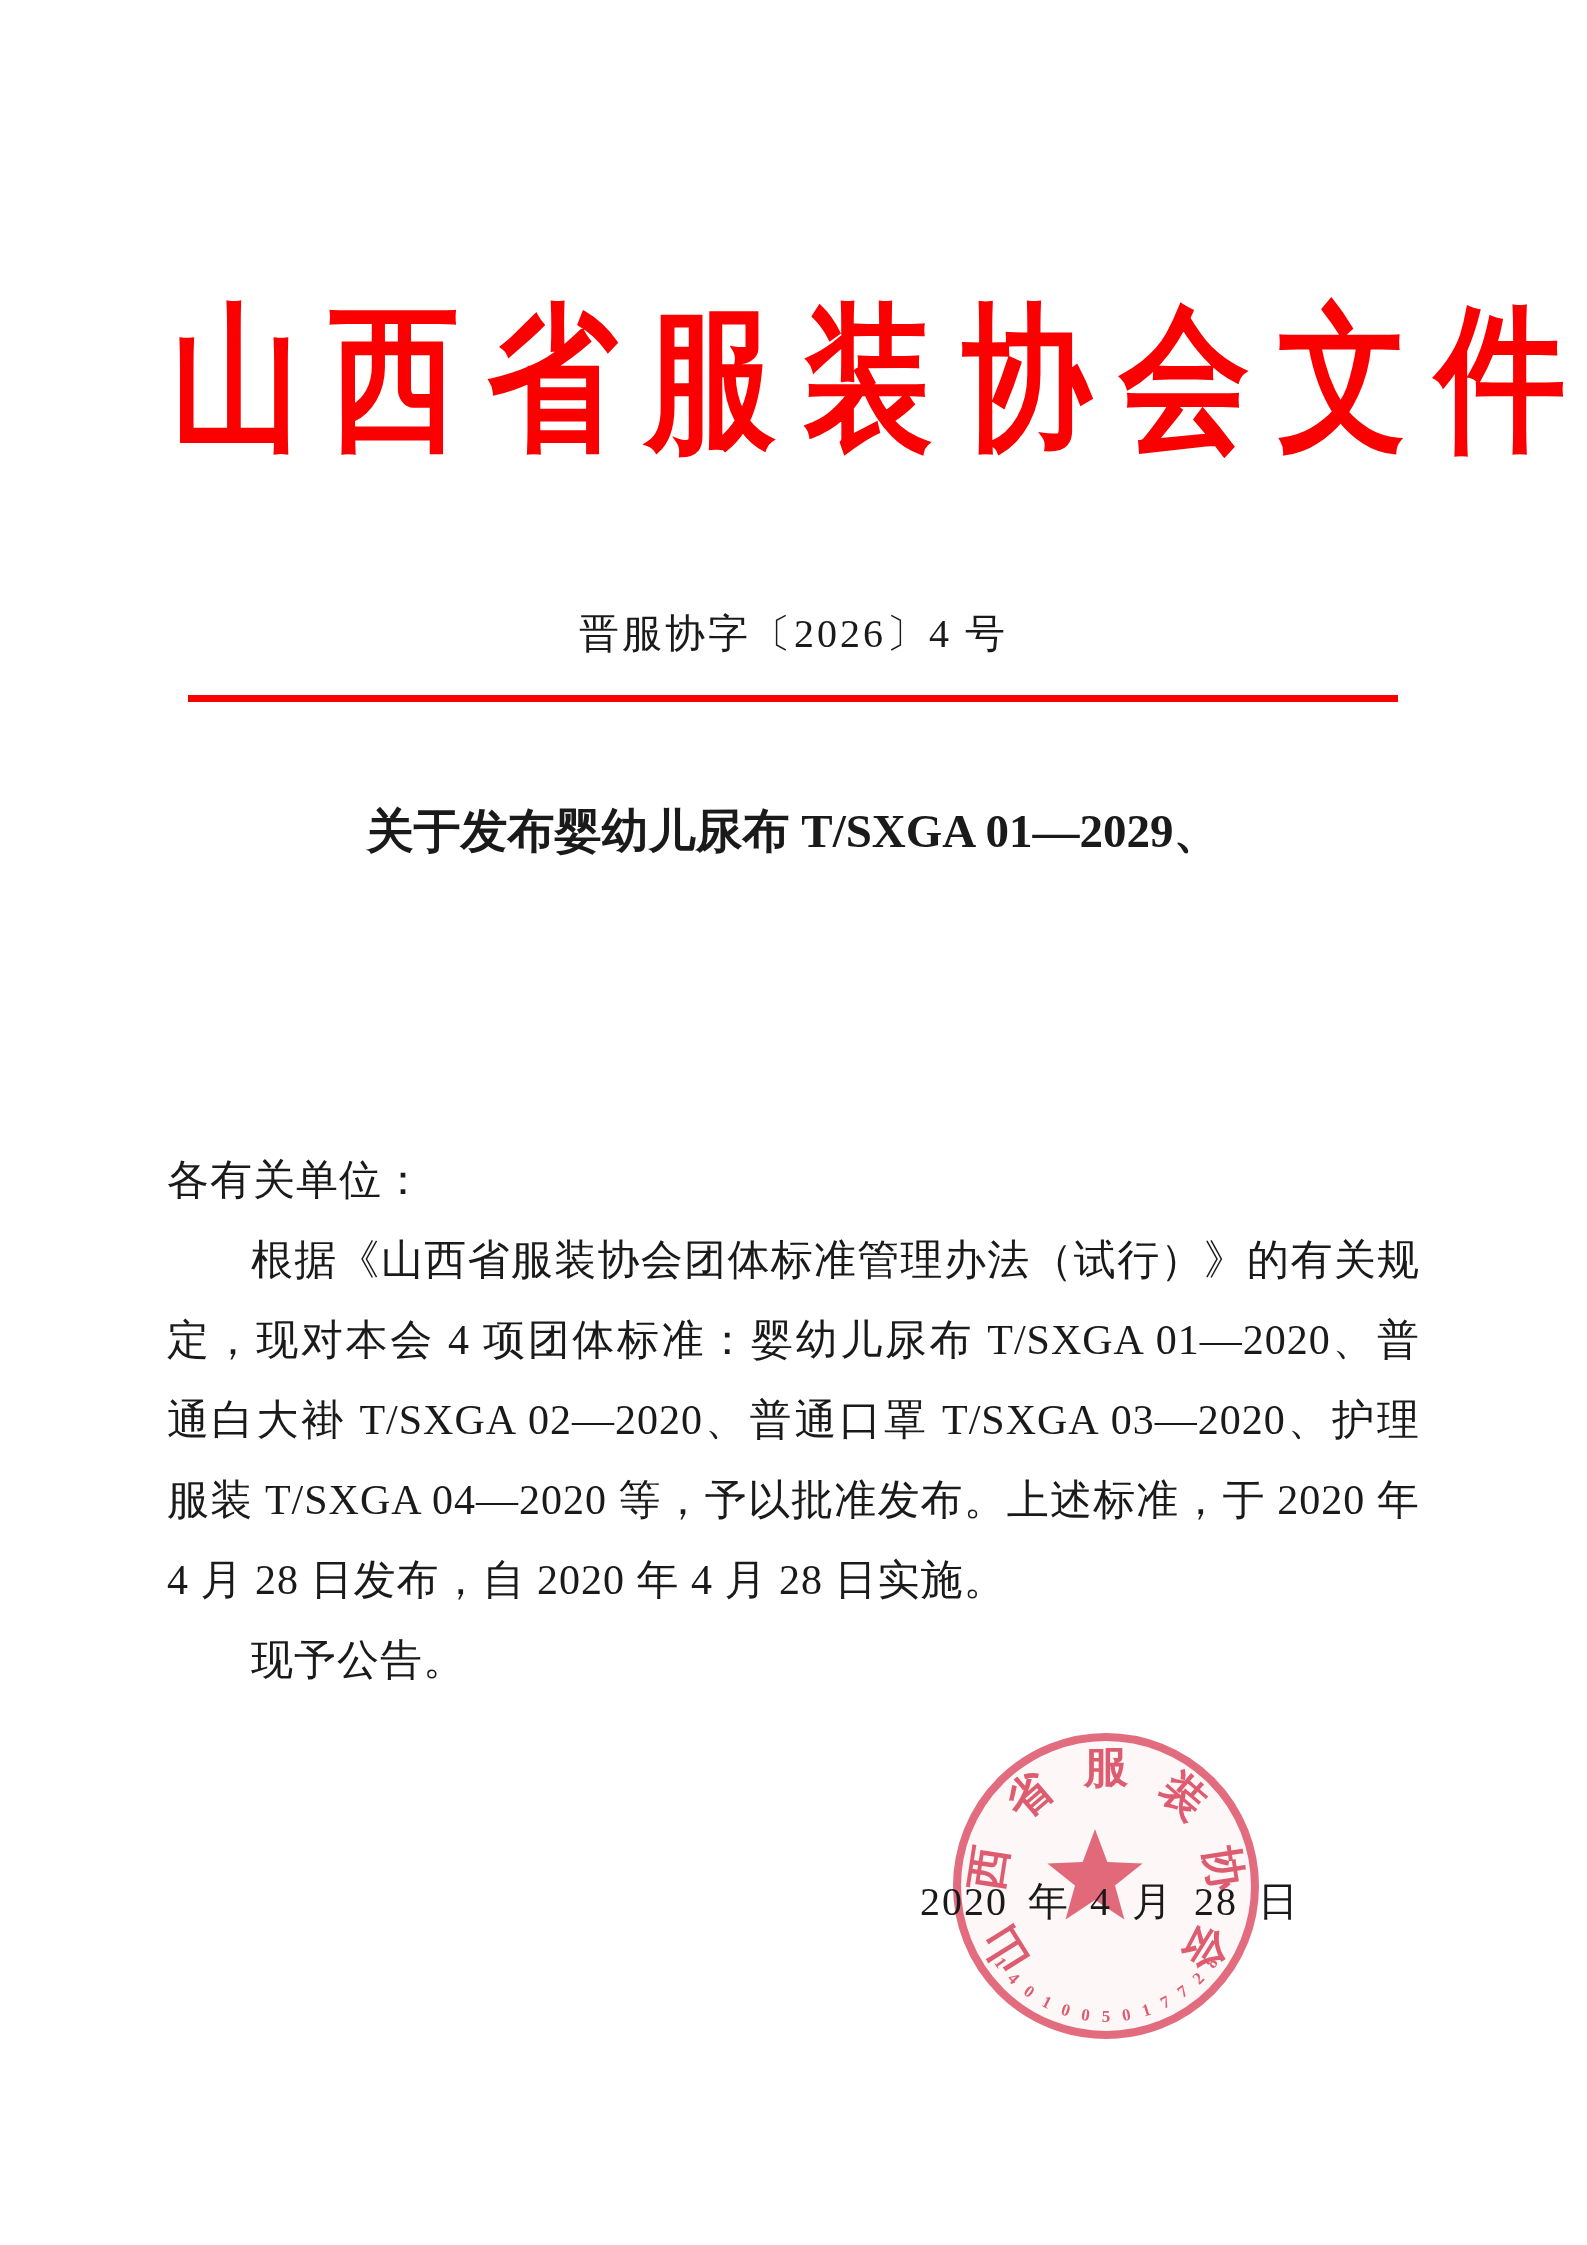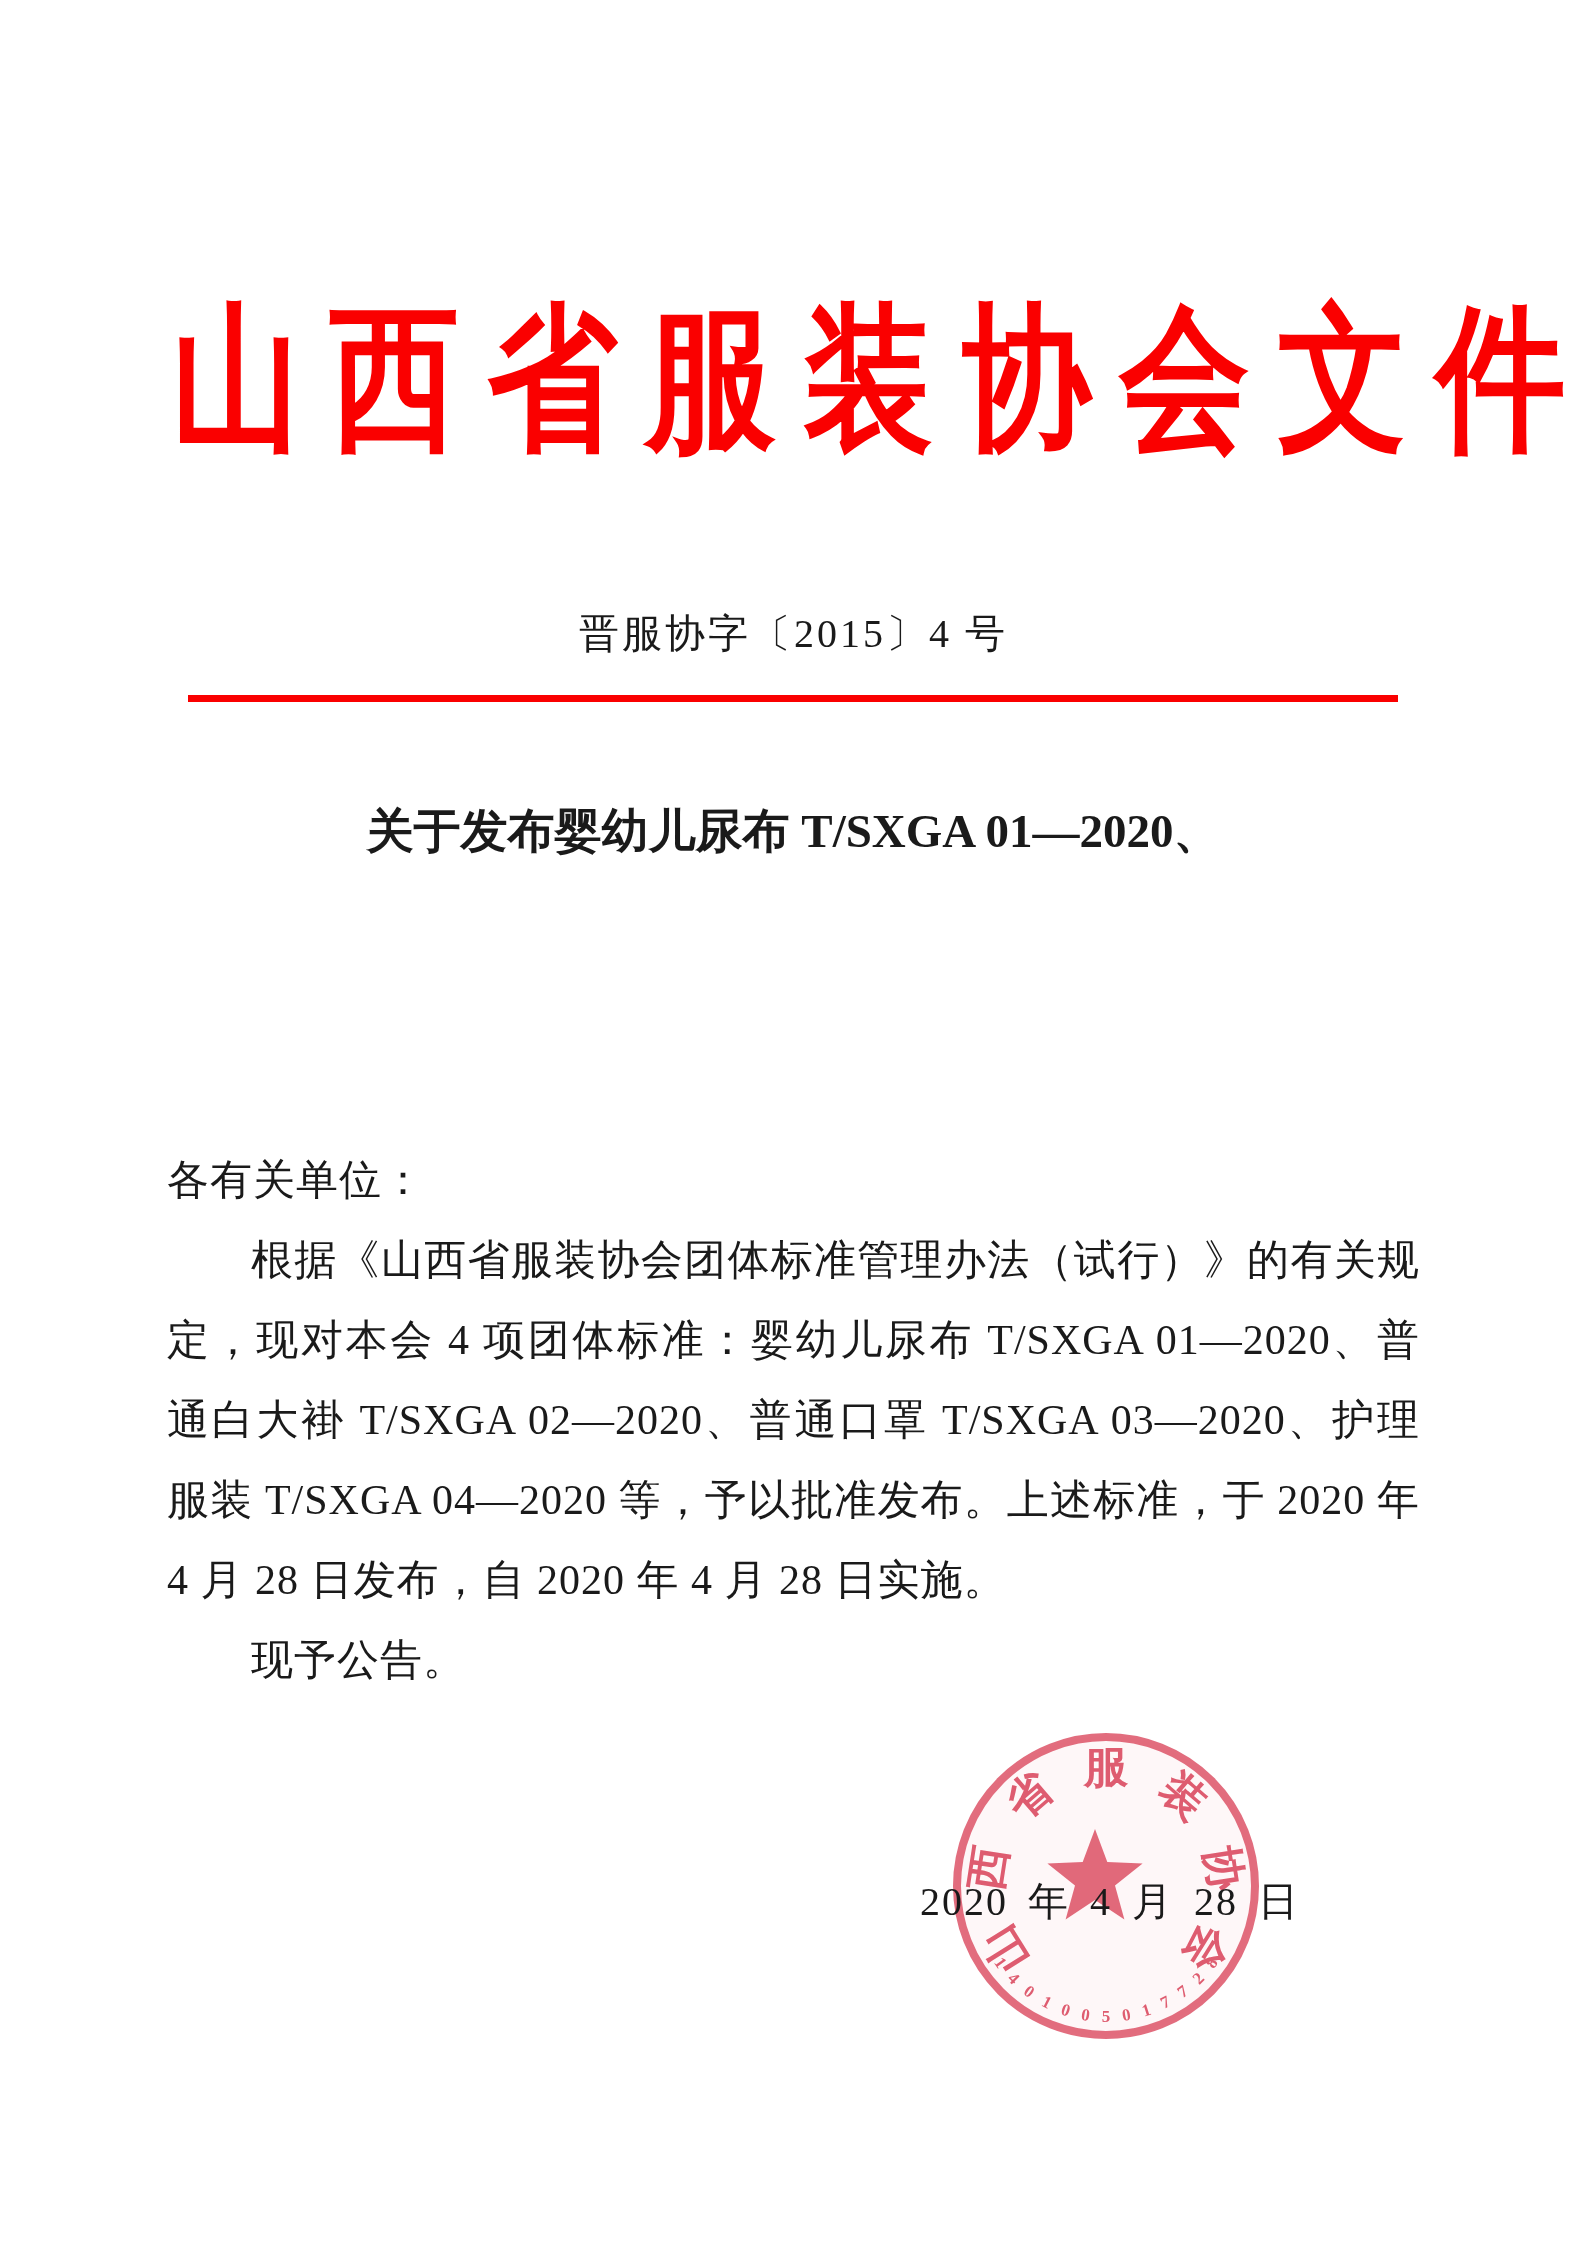--- a/index.html
+++ b/index.html
@@ -72,26 +72,26 @@
     font-size:17px;font-weight:bold;fill:#dc4f64;
   }
 </style>
 </head>
 <body>
 
 <div class="page">
 
   <div class="header-title">山西省服装协会文件</div>
 
-  <div class="doc-number">晋服协字〔2015〕4 号</div>
+  <div class="doc-number">晋服协字〔2026〕4 号</div>
 
   <div class="red-rule"></div>
 
   <div class="notice-title">
-    <div>关于发布婴幼儿尿布 T/SXGA 01—2020、</div>
+    <div>关于发布婴幼儿尿布 T/SXGA 01—2029、</div>
   </div>
 
   <div class="body-text">
     <p>各有关单位：</p>
     <p class="para-indent">根据《山西省服装协会团体标准管理办法（试行）》的有关规定，现对本会 4 项团体标准：婴幼儿尿布 T/SXGA 01—2020、普通白大褂 T/SXGA 02—2020、普通口罩 T/SXGA 03—2020、护理服装 T/SXGA 04—2020 等，予以批准发布。上述标准，于 2020 年 4 月 28 日发布，自 2020 年 4 月 28 日实施。</p>
     <p class="para-indent">现予公告。</p>
   </div>
 
   <svg class="seal" viewBox="-170 -170 340 340" xmlns="http://www.w3.org/2000/svg">
     <circle r="150" fill="#e75f72" opacity="0.06"></circle>

